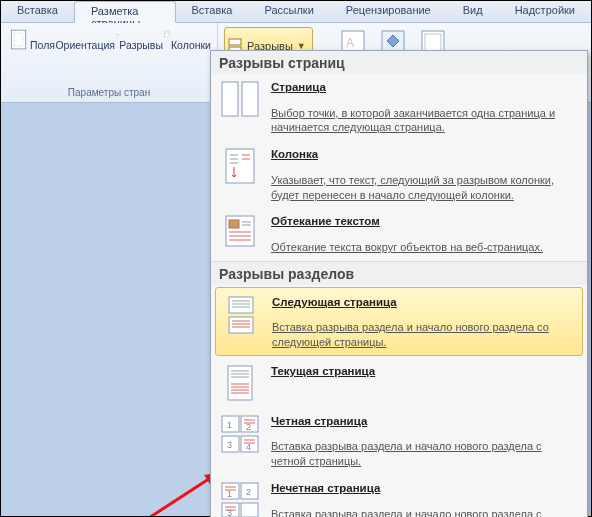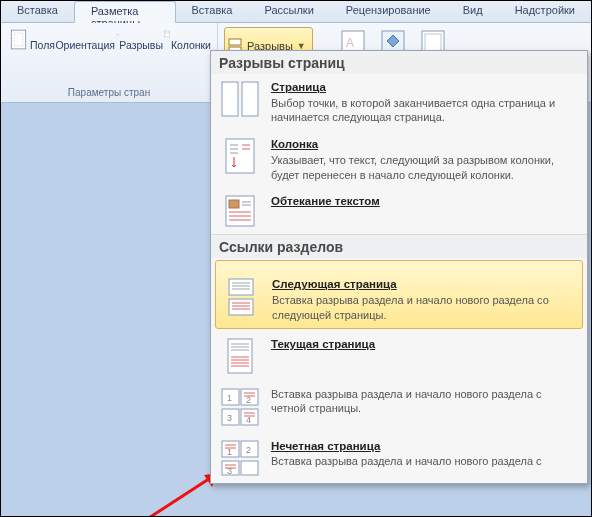--- a/index.html
+++ b/index.html
@@ -142,28 +142,29 @@
   }
   .dd-item .title {
     font-weight: bold;
     text-decoration: underline;
     color: #222;
     font-size: 11.5px;
   }
   .dd-item .desc {
     color: #555;
     font-size: 11px;
-    margin-top: 0;
+    margin-top: 10px;
+    text-decoration: underline;
   }
   .dd-item.highlighted {
     background: linear-gradient(#fff7cf, #ffe892);
     border: 1px solid #d6b659;
     border-radius: 3px;
     margin: 2px 4px;
-    padding: 16px 6px 5px 4px;
+    padding: 7px 6px 5px 4px;
   }
   .sep { height:1px; background:#d6dbe2; margin:0; }
 </style>
 </head>
 <body>
 
 <div class="tabs">
   <div class="tab">Вставка</div>
   <div class="tab active">Разметка страницы</div>
   <div class="tab">Вставка</div>
@@ -304,25 +305,26 @@
           <rect x="9" y="6" width="10" height="8" fill="#c96" stroke="#a74"></rect>
           <line x1="22" y1="8" x2="31" y2="8" stroke="#99a"></line>
           <line x1="22" y1="11" x2="31" y2="11" stroke="#99a"></line>
           <line x1="9" y1="18" x2="31" y2="18" stroke="#d66"></line>
           <line x1="9" y1="22" x2="31" y2="22" stroke="#d66"></line>
           <line x1="9" y1="26" x2="31" y2="26" stroke="#d66"></line>
         </svg>
     </div>
     <div class="txt">
       <div class="title">Обтекание текстом</div>
+      <div class="desc">Обтекание текста вокруг объектов на веб-страницах.</div>
     </div>
   </div>
 
   <div class="sep"></div>
-  <div class="dd-section-header">Ссылки разделов</div>
+  <div class="dd-section-header">Разрывы разделов</div>
 
   <div class="dd-item highlighted">
     <div class="thumb">
       <svg width="40" height="40" viewBox="0 0 40 40">
           <rect x="8" y="2" width="24" height="16" fill="#fff" stroke="#8a9cb9"></rect>
           <line x1="11" y1="6" x2="29" y2="6" stroke="#9aa"></line>
           <line x1="11" y1="9" x2="29" y2="9" stroke="#9aa"></line>
           <line x1="11" y1="12" x2="29" y2="12" stroke="#9aa"></line>
           <rect x="8" y="22" width="24" height="16" fill="#fff" stroke="#8a9cb9"></rect>
           <line x1="11" y1="26" x2="29" y2="26" stroke="#d66"></line>
@@ -365,20 +367,21 @@
           <text x="26" y="16" font-size="9" fill="#888">2</text>
           <rect x="2" y="22" width="17" height="16" fill="#fff" stroke="#8a9cb9"></rect>
           <text x="7" y="34" font-size="9" fill="#888">3</text>
           <rect x="21" y="22" width="17" height="16" fill="#fff" stroke="#8a9cb9"></rect>
           <line x1="24" y1="26" x2="35" y2="26" stroke="#d66"></line>
           <line x1="24" y1="29" x2="35" y2="29" stroke="#d66"></line>
           <text x="26" y="36" font-size="9" fill="#888">4</text>
         </svg>
     </div>
     <div class="txt">
+      <div class="title">Четная страница</div>
       <div class="desc">Вставка разрыва раздела и начало нового раздела с четной страницы.</div>
     </div>
   </div>
 
   <div class="dd-item">
     <div class="thumb">
       <svg width="40" height="38" viewBox="0 0 40 38">
           <rect x="2" y="2" width="17" height="16" fill="#fff" stroke="#8a9cb9"></rect>
           <line x1="5" y1="6" x2="16" y2="6" stroke="#d66"></line>
           <line x1="5" y1="9" x2="16" y2="9" stroke="#d66"></line>

